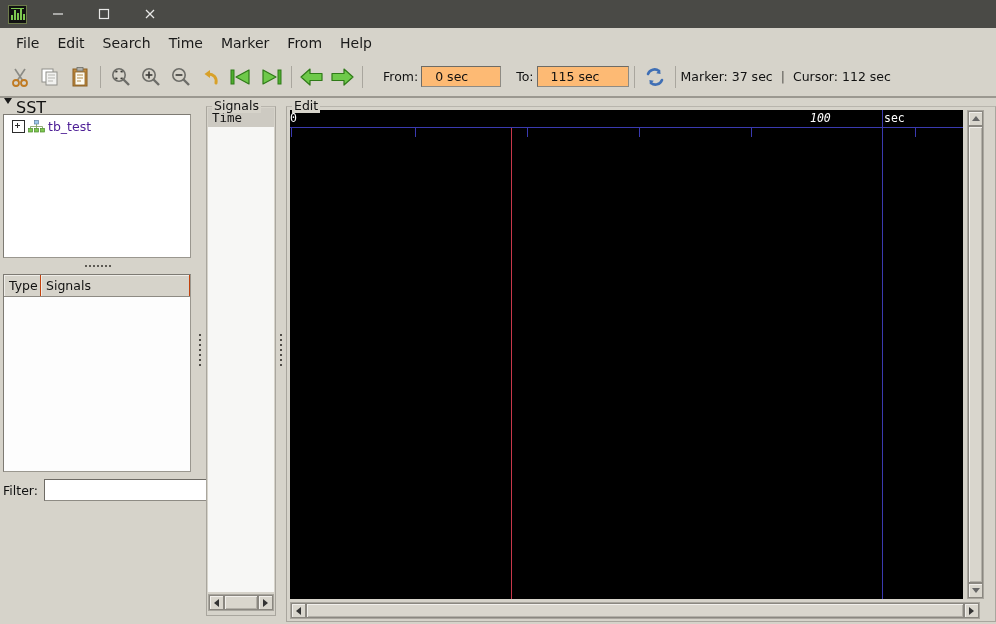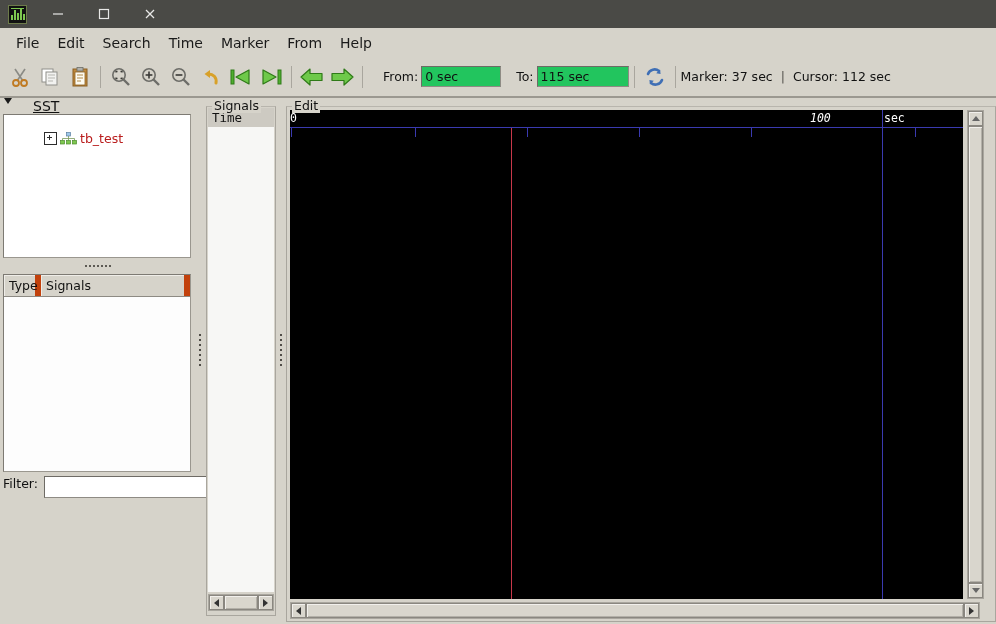--- a/index.html
+++ b/index.html
@@ -85,27 +85,27 @@
     margin: 0 5px;
     flex: 0 0 auto;
   }
   .tb-label {
     font-size: 12.5px; color: #121212;
     margin-left: 15px; margin-right: 3px;
     white-space: nowrap;
   }
   .tb-entry {
     height: 21px;
-    background: #22c55e;
+    background: #fdba74;
     border: 1px solid #8e8b84;
     border-top-color: #6e6b65;
     border-left-color: #6e6b65;
     font-size: 12.5px;
     color: #111;
-    padding: 0 3px;
+    padding: 0 13px;
     display: flex; align-items: center;
     box-sizing: border-box;
   }
   #from-entry { width: 80px; }
   #to-entry { width: 92px; }
   .tb-status {
     font-size: 12.5px; color: #111;
     white-space: nowrap;
   }
   .tb-status-sep {
@@ -119,47 +119,46 @@
     background: #d6d3ca;
   }
 
   
   #left-col {
     position: absolute; left: 0; top: 0;
     width: 196px; height: 526px;
   }
   #sst-frame-label {
     position: absolute; left: 4px; top: 0;
-    font-size: 14px; color: #111;
-    display: flex; gap: 21px;
+    font-size: 16px; color: #111;
+    display: flex; gap: 4px;
   }
   #sst-frame-label .exp-arrow {
     width: 0; height: 0;
     border-left: 4.5px solid transparent;
     border-right: 4.5px solid transparent;
     border-top: 6px solid #1a1a1a;
   }
   #sst-frame-label .lbl { text-decoration: underline; }
   #sst-tree {
     position: absolute; left: 3px; top: 16px;
     width: 188px; height: 144px;
     background: #ffffff;
     border: 1px solid #9a978f;
     border-top-color: #7d7a73;
     border-left-color: #7d7a73;
     box-sizing: border-box;
     overflow: hidden;
   }
   #tree-row {
     display: flex; align-items: center;
-    padding: 16px 0 0 8px;
+    padding: 4px 0 0 8px;
     gap: 3px;
     font-size: 12.5px;
-    color: #b91c1c;
-    margin-left: 32px;
+    color: #4c1d95;
   }
   .expander {
     width: 11px; height: 11px;
     border: 1px solid #2c2c2c;
     background: #fff;
     position: relative;
     flex: 0 0 auto;
   }
   .expander::before, .expander::after {
     content: ""; position: absolute; background: #2c2c2c;
@@ -188,39 +187,39 @@
     box-sizing: border-box;
     overflow: hidden;
   }
   #signals-hdr {
     display: flex; height: 22px;
     border-bottom: 1px solid #8d8a83;
     box-sizing: border-box;
   }
   .col-hdr {
     background: #d6d3ca;
-    border-right: 6px solid #c2410c;
+    border-right: 1px solid #c2410c;
     box-sizing: border-box;
     font-size: 12.5px; color: #111;
     display: flex; align-items: center;
     padding: 0 5px;
     box-shadow: inset 0 1px 0 #efede8, inset 1px 0 0 #efede8;
   }
   #col-type { width: 37px; }
   #col-signals { flex: 1 1 auto; }
 
   #signals-body {
     height: 175px;
     background: #fdfdfd;
   }
 
   #filter-row {
     position: absolute; left: 3px; top: 378px;
     width: 190px; height: 28px;
-    display: flex; gap: 6px;
+    display: flex; align-items: center; gap: 6px;
   }
   #filter-label { font-size: 12.5px; color: #111; }
   #filter-input {
     flex: 1 1 auto; height: 22px;
     background: #fff;
     border: 1px solid #8e8b84;
     border-top-color: #6e6b65;
     border-left-color: #6e6b65;
     box-sizing: border-box;
   }

